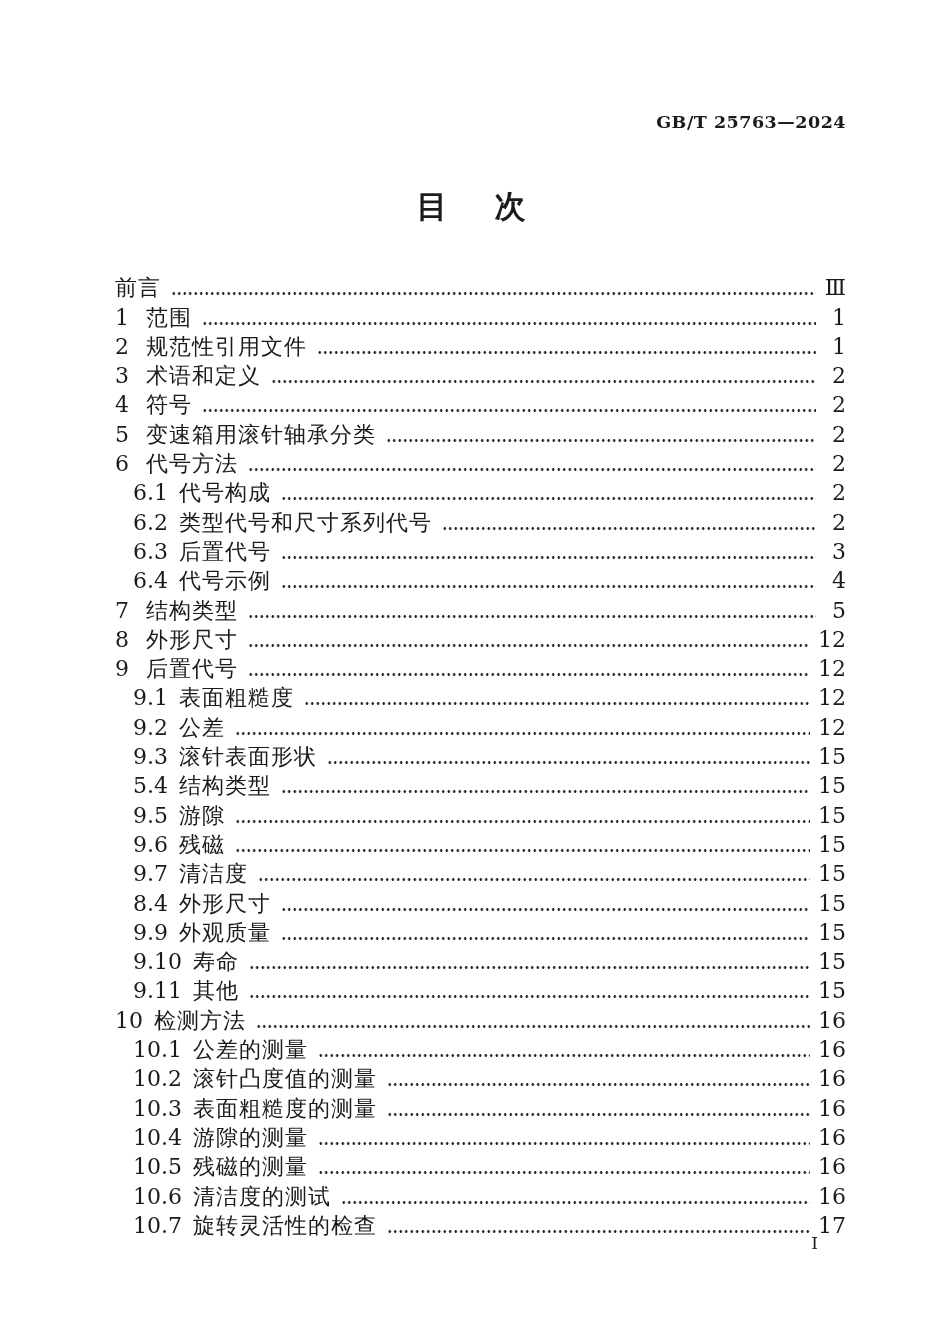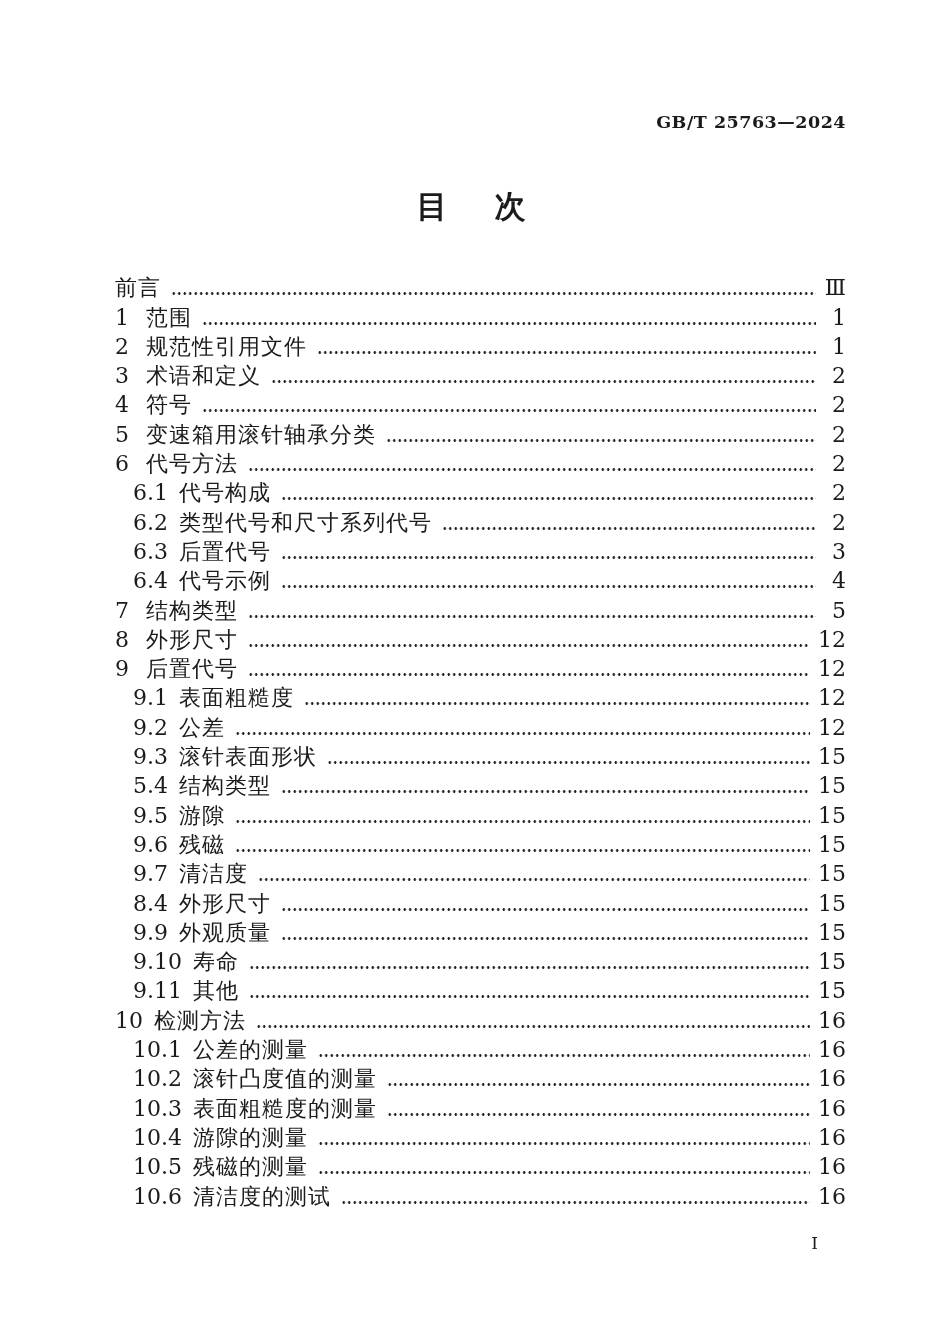--- a/index.html
+++ b/index.html
@@ -311,16 +311,22 @@
     <span class="pageno">16</span>
   </div>
 
   <div class="toc-row level-1">
     <span class="num">10.6</span>
     <span class="label">清洁度的测试</span>
     <span class="leader"></span>
     <span class="pageno">16</span>
   </div>
 
+  <div class="toc-row level-1">
+    <span class="num">10.7</span>
+    <span class="label">旋转灵活性的检查</span>
+    <span class="leader"></span>
+    <span class="pageno">17</span>
+  </div>
 </div>
 
   <div class="page-footer">Ⅰ</div>
 </div>
 
 </body></html>

